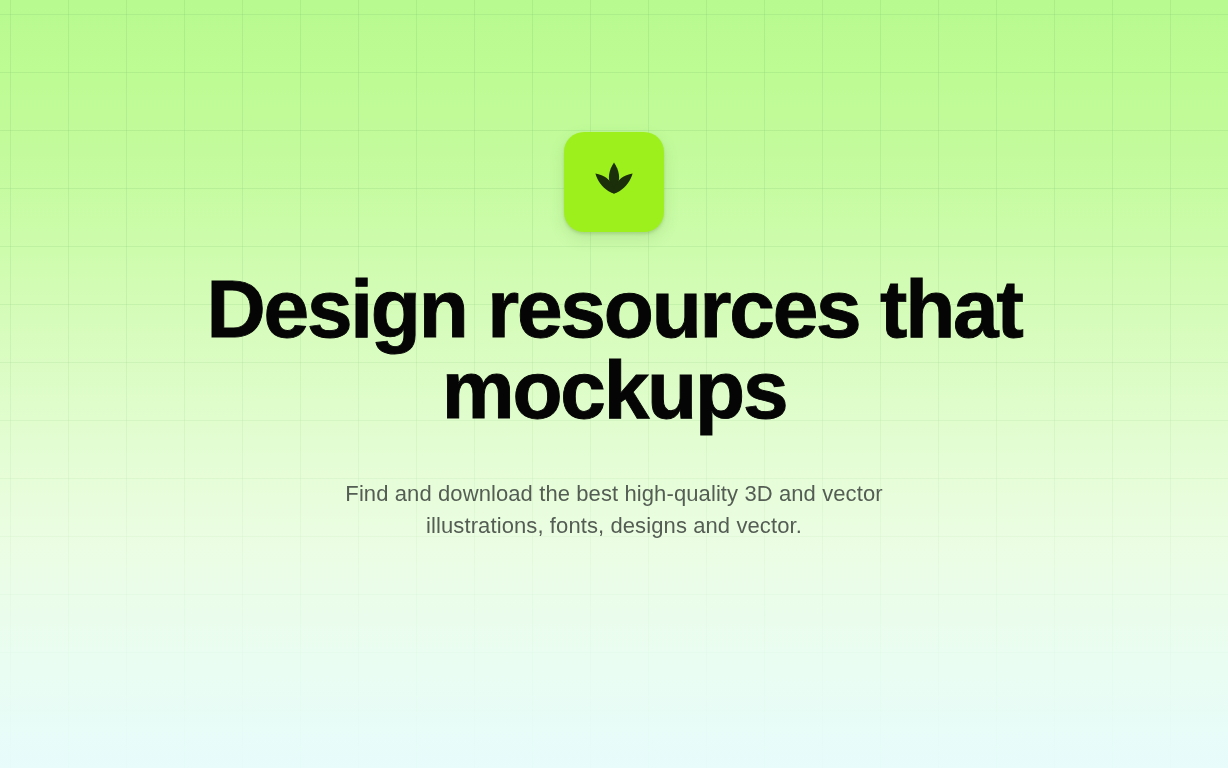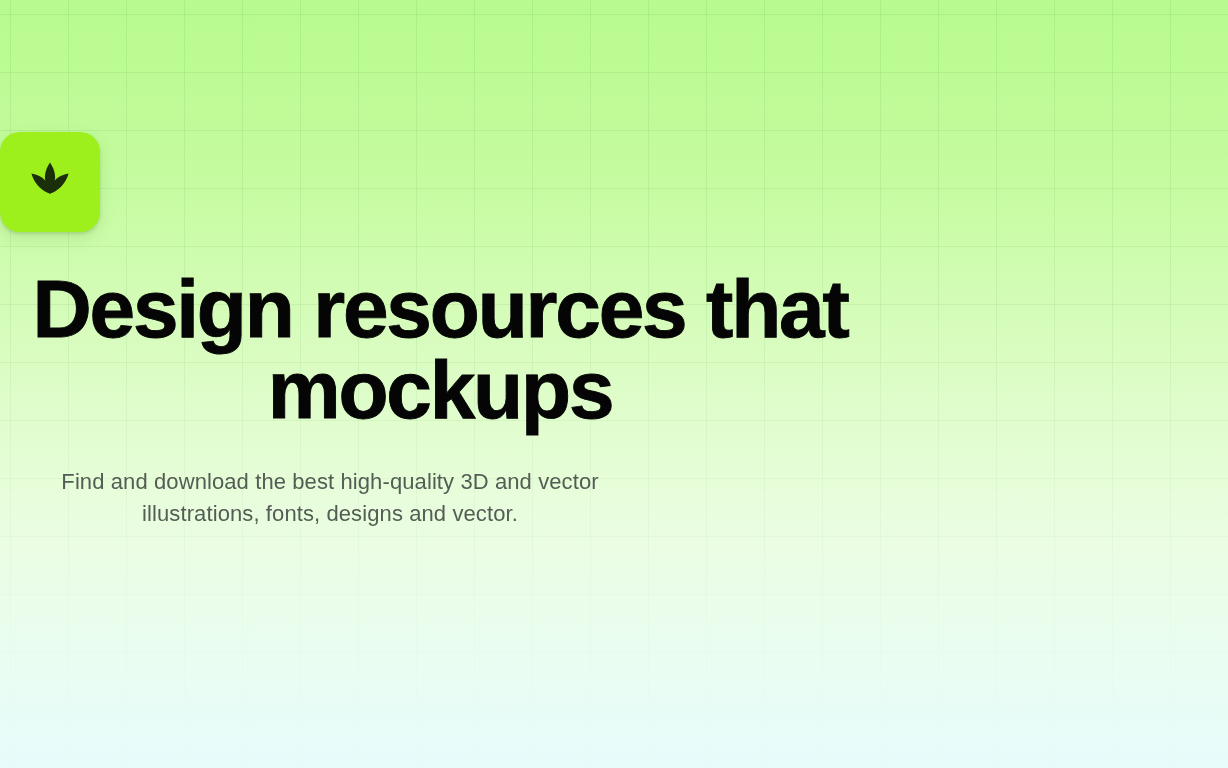--- a/index.html
+++ b/index.html
@@ -66,20 +66,21 @@
   }
 
   
   .hero-content {
     position: absolute;
     left: 0;
     right: 0;
     top: 132px;
     display: flex;
     flex-direction: column;
+    align-items: center;
     text-align: center;
   }
 
   
   .logo-badge {
     width: 100px;
     height: 100px;
     border-radius: 20px;
     background: #9ef01d;
     display: flex;
@@ -103,21 +104,21 @@
     color: #050505;
     font-family: "Liberation Sans", "DejaVu Sans", sans-serif;
     font-stretch: condensed;
     -webkit-text-stroke: 0.9px #050505;
   }
 
   .headline-line { display: block; white-space: nowrap; }
 
   
   .subtitle {
-    margin-top: 36px;
+    margin-top: 48px;
     width: 660px;
     font-size: 22px;
     line-height: 32px;
     font-weight: 400;
     letter-spacing: 0.1px;
     color: #545d54;
   }
 
   .subtitle-line { display: block; }
 </style>

